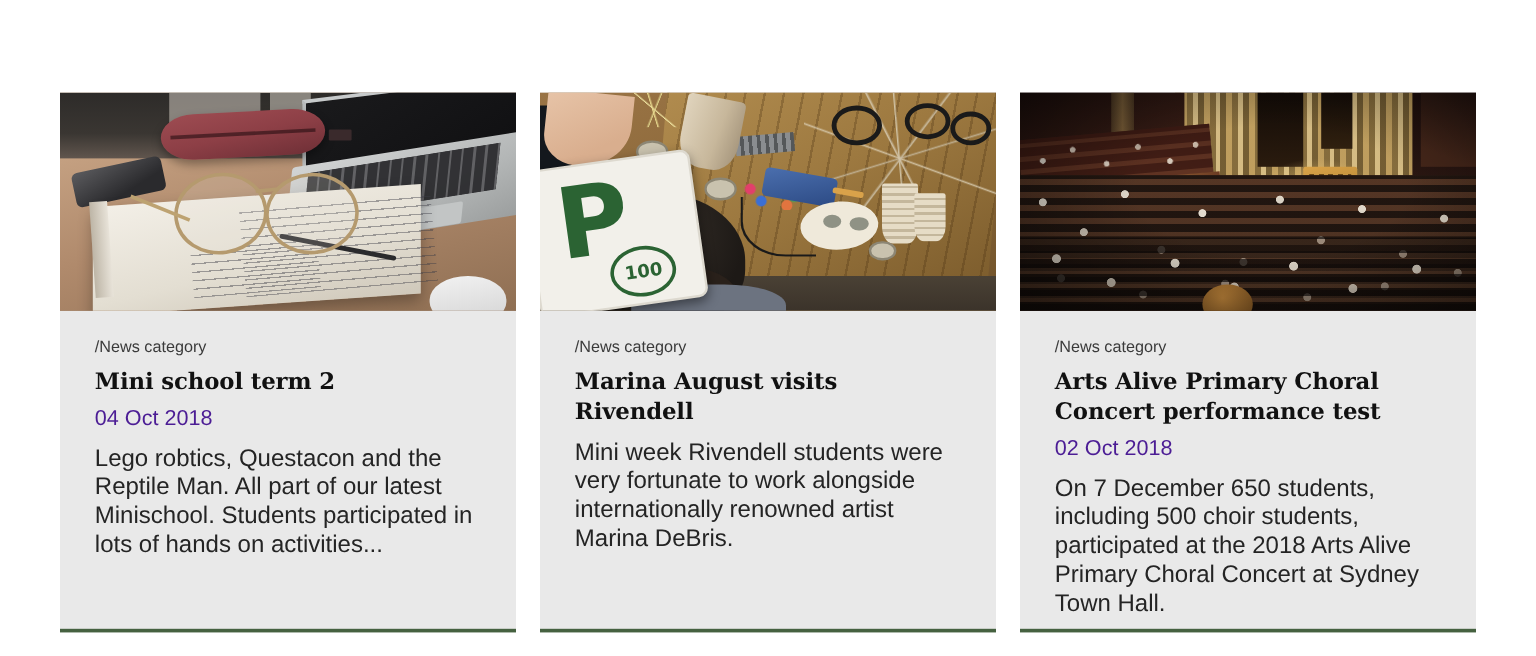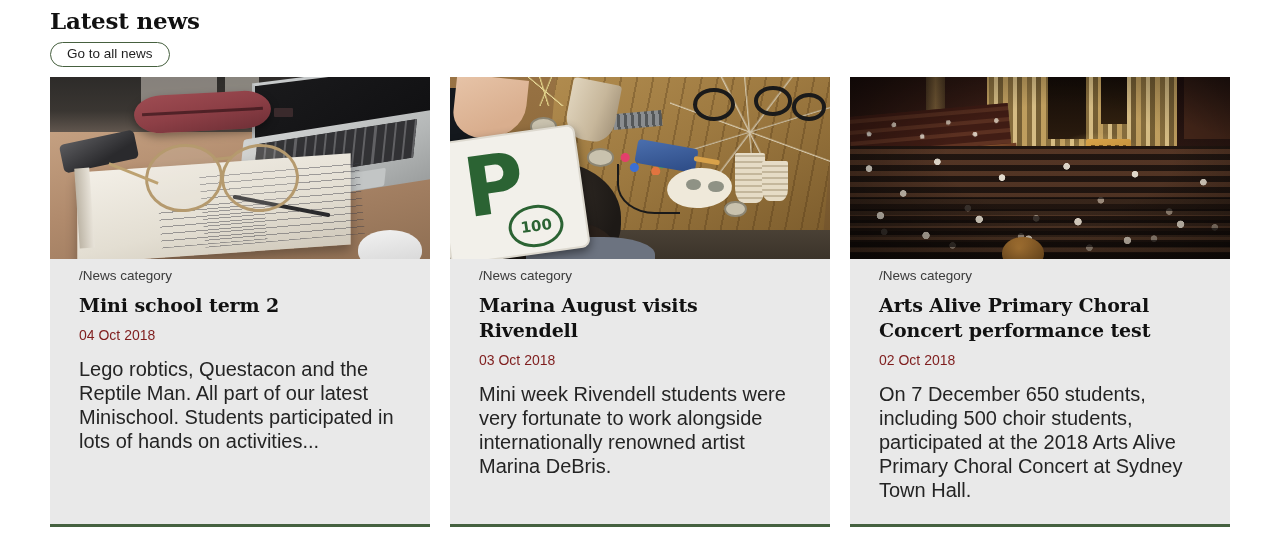--- a/index.html
+++ b/index.html
@@ -73,41 +73,41 @@
   }
   .card-media {
     width: 380px;
     height: 182px;
     flex: 0 0 182px;
     position: relative;
     overflow: hidden;
     background: #5a4b40;
   }
   .card-body {
-    padding: 8px 29px 18px 29px;
+    padding: 21px 29px 18px 29px;
   }
   .card-cat {
     font-size: 13.5px;
     line-height: 17px;
     color: #3a3a3a;
     margin: 0 0 9px 0;
   }
   .card-title {
     font-family: "DejaVu Serif", "Liberation Serif", serif;
     font-weight: 700;
     font-size: 19px;
     line-height: 25px;
     letter-spacing: -0.1px;
     color: #111111;
     margin: 0 0 9px 0;
   }
   .card-date {
-    font-size: 14px;
+    font-size: 18px;
     line-height: 17px;
-    color: #7f1d1d;
+    color: #4c1d95;
     margin: 0 0 13px 0;
   }
   .card-excerpt {
     font-size: 20px;
     line-height: 24px;
     color: #242424;
     margin: 0;
   }
 
   
@@ -467,24 +467,20 @@
     position: absolute; left: 40%; bottom: -6%; width: 11%; height: 18%;
     background: radial-gradient(circle at 40% 35%, #c98c3e, #7d5220);
     border-radius: 50%;
   }
 </style>
 </head>
 <body>
 
 <div class="page">
 
-  <div class="section-head">
-    <h2 class="section-title">Latest news</h2>
-    <a class="pill-link" href="#">Go to all news</a>
-  </div>
 
   <div class="cards">
 
     <div class="card">
       <div class="card-media img-desk">
         <div class="wall"></div>
         <div class="wall-panel"></div>
         <div class="wall-panel2"></div>
         <div class="desk"></div>
         <div class="laptop-screen"></div>
@@ -542,21 +538,20 @@
         <div class="cap2"></div>
         <div class="cap3"></div>
         <div class="psign">
           <div class="pletter">P</div>
           <div class="pcircle">100</div>
         </div>
       </div>
       <div class="card-body">
         <p class="card-cat">/News category</p>
         <h3 class="card-title">Marina August visits Rivendell</h3>
-        <p class="card-date">03 Oct 2018</p>
         <p class="card-excerpt">Mini week Rivendell students were very fortunate to work alongside internationally renowned artist Marina DeBris.</p>
       </div>
     </div>
 
     <div class="card">
       <div class="card-media img-hall">
         <div class="organ"></div>
         <div class="organ-dark"></div>
         <div class="organ-dark2"></div>
         <div class="arch-l"></div>

